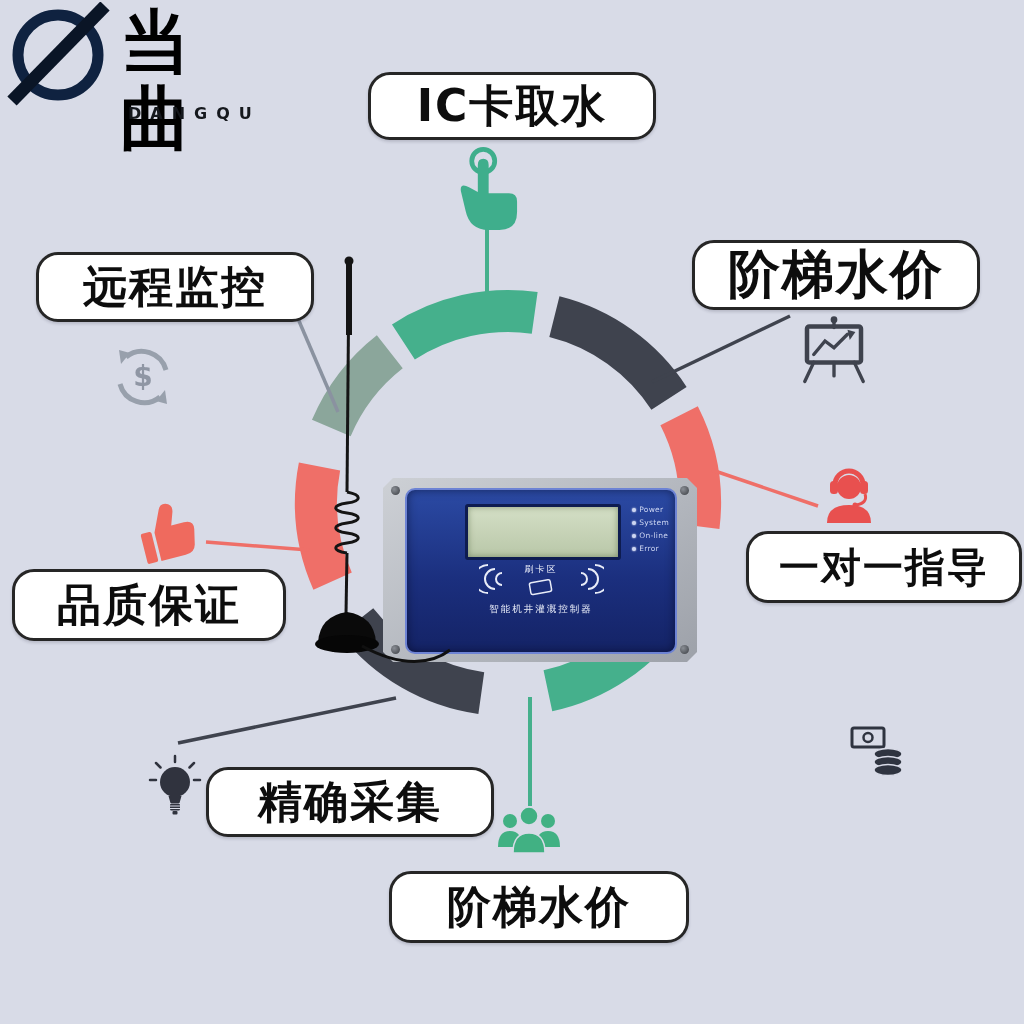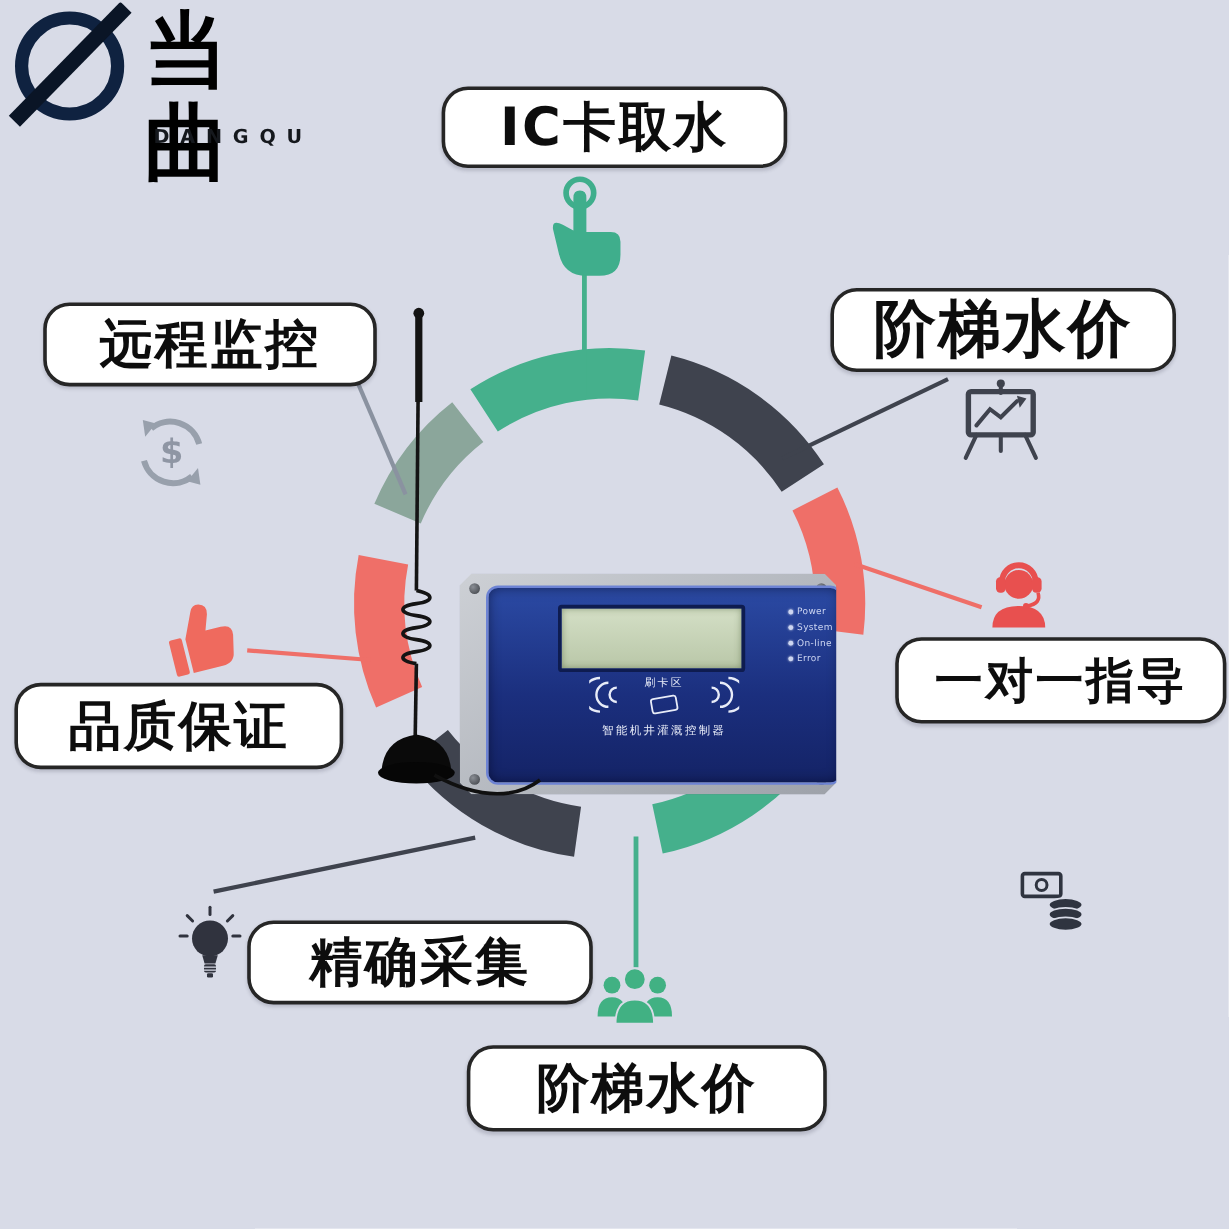--- a/index.html
+++ b/index.html
@@ -42,21 +42,21 @@
           background:linear-gradient(145deg,#cdd0d5 0%,#b3b7be 55%,#9da1a9 100%);
           clip-path:polygon(10px 0,calc(100% - 10px) 0,100% 10px,100% calc(100% - 10px),
                     calc(100% - 10px) 100%,10px 100%,0 calc(100% - 10px),0 10px);
           box-shadow:0 4px 10px rgba(30,30,50,.35);}
   .screw{position:absolute;width:9px;height:9px;border-radius:50%;
          background:radial-gradient(circle at 35% 35%,#8a8e95,#3a3d42);}
   .screw.s1{left:8px;top:8px;} .screw.s2{right:8px;top:8px;}
   .screw.s3{left:8px;bottom:8px;} .screw.s4{right:8px;bottom:8px;}
   .panel{position:absolute;left:22px;top:10px;width:268px;height:162px;border-radius:10px;
          background:linear-gradient(180deg,#2b4aa4 0%,#1b2f7e 55%,#142366 100%);
-         border:2px solid #6d83d4;box-shadow:inset 0 0 10px rgba(0,0,20,.5);padding-left:25px;}
+         border:2px solid #6d83d4;box-shadow:inset 0 0 10px rgba(0,0,20,.5);}
   .lcd{position:absolute;left:58px;top:14px;width:150px;height:50px;border-radius:3px;
        background:linear-gradient(#d4dfc6,#b9c7a8);border:3px solid #0e1c50;
        box-shadow:inset 0 0 6px rgba(60,80,40,.5);}
   .leds{position:absolute;right:6px;top:15px;display:flex;flex-direction:column;gap:4px;}
   .led-row{display:flex;align-items:center;gap:3px;}
   .led-dot{width:4px;height:4px;border-radius:50%;background:#cdd6f2;box-shadow:0 0 2px #fff;}
   .led-label{font-size:7.5px;color:#cdd6f2;letter-spacing:.3px;}
   .card-zone{position:absolute;left:0;right:0;top:66px;height:46px;display:flex;
              align-items:center;justify-content:center;gap:12px;}
   .card-center{display:flex;flex-direction:column;align-items:center;gap:2px;}

